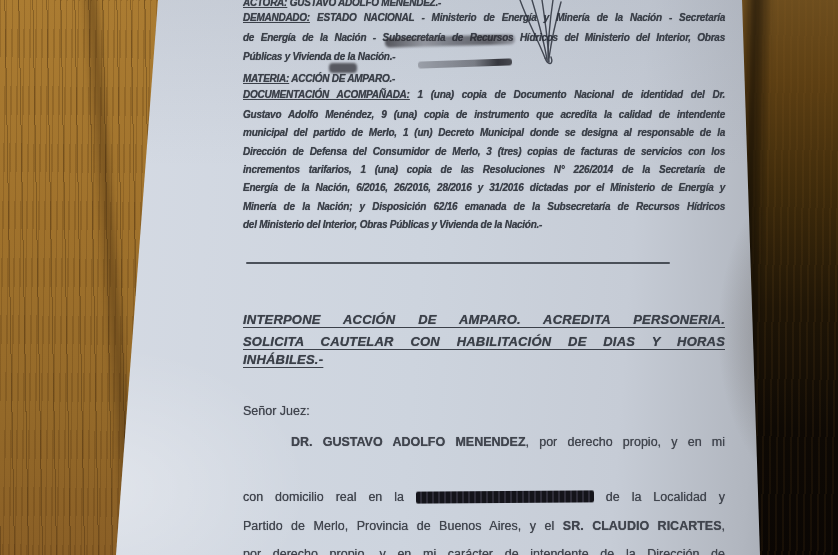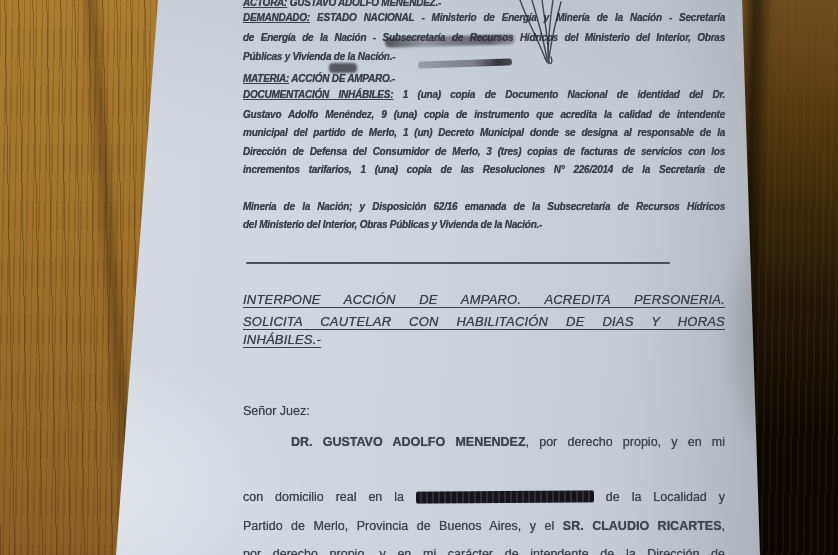--- a/index.html
+++ b/index.html
@@ -48,22 +48,22 @@
   
   .line{position:absolute;left:243px;width:482px;color:#3b4049;
         text-shadow:0 0 0.7px rgba(59,64,73,0.85);}
   .hl{font-size:10px;font-weight:bold;font-style:italic;letter-spacing:-0.25px;
       height:14px;line-height:14px;}
   .j{text-align:justify;text-align-last:justify;}
   .nj{text-align:left;}
   .lbl{text-decoration:underline;}
   .sep{position:absolute;left:246px;top:262px;width:424px;height:2px;
        background:rgba(52,57,66,0.85);border-radius:1px;filter:blur(0.3px);}
-  .tl{font-size:13px;font-weight:normal;font-style:italic;height:16px;line-height:16px;
-      letter-spacing:0.2px;}
+  .tl{font-size:13px;font-weight:bold;font-style:italic;height:16px;line-height:16px;
+      letter-spacing:0.2px;margin-top:20px;}
   .tl span{text-decoration:underline;text-underline-offset:3px;}
   .bl{font-size:12.5px;height:16px;line-height:16px;color:#41454e;margin-top:24px;}
   .em{font-weight:bold;}
   
   .pen{position:absolute;left:498px;top:0;z-index:4;}
   .smudge1{position:absolute;left:385px;top:36px;width:130px;height:10px;z-index:4;
     transform:rotate(-1.5deg);border-radius:5px/4px;filter:blur(1px);
     background:linear-gradient(90deg, rgba(45,44,50,0.75), rgba(70,68,75,0.40) 30%, rgba(50,50,58,0.55) 55%, rgba(45,44,50,0.65) 80%, rgba(60,58,66,0.35));}
   .smudge-de{position:absolute;left:329px;top:63px;width:28px;height:10px;z-index:4;
     background:rgba(38,38,46,0.70);border-radius:4px;filter:blur(0.8px);}
@@ -82,25 +82,26 @@
 <div class="edge-shadow-left"></div>
 <div class="edge-shadow"></div>
 
 <div class="paper">
 
   <div class="line hl nj" style="top:-4px"><span class="lbl">ACTORA:</span><span> GUSTAVO ADOLFO MENENDEZ.-</span></div>
   <div class="line hl j" style="top:11px"><span class="lbl">DEMANDADO:</span><span> ESTADO NACIONAL - Ministerio de Energía y Minería de la Nación - Secretaría</span></div>
   <div class="line hl j" style="top:31px"><span>de Energía de la Nación - Subsecretaría de Recursos Hídricos del Ministerio del Interior, Obras</span></div>
   <div class="line hl nj" style="top:50px"><span>Públicas y Vivienda de la Nación.-</span></div>
   <div class="line hl nj" style="top:72px"><span class="lbl">MATERIA:</span><span> ACCIÓN DE AMPARO.-</span></div>
-  <div class="line hl j" style="top:88px"><span class="lbl">DOCUMENTACIÓN INHÁBILES:</span><span> 1 (una) copia de Documento Nacional de identidad del Dr.</span></div>
+  <div class="line hl j" style="top:88px"><span class="lbl">DOCUMENTACIÓN ACOMPAÑADA:</span><span> 1 (una) copia de Documento Nacional de identidad del Dr.</span></div>
   <div class="line hl j" style="top:108px"><span>Gustavo Adolfo Menéndez, 9 (una) copia de instrumento que acredita la calidad de intendente</span></div>
   <div class="line hl j" style="top:126px"><span>municipal del partido de Merlo, 1 (un) Decreto Municipal donde se designa al responsable de la</span></div>
   <div class="line hl j" style="top:145px"><span>Dirección de Defensa del Consumidor de Merlo, 3 (tres) copias de facturas de servicios con los</span></div>
   <div class="line hl j" style="top:163px"><span>incrementos tarifarios, 1 (una) copia de las Resoluciones N° 226/2014 de la Secretaría de</span></div>
+  <div class="line hl j" style="top:181px"><span>Energía de la Nación, 6/2016, 26/2016, 28/2016 y 31/2016 dictadas por el Ministerio de Energía y</span></div>
   <div class="line hl j" style="top:200px"><span>Minería de la Nación; y Disposición 62/16 emanada de la Subsecretaría de Recursos Hídricos</span></div>
   <div class="line hl nj" style="top:218px"><span>del Ministerio del Interior, Obras Públicas y Vivienda de la Nación.-</span></div>
 
   <div class="sep"></div>
 
   <div class="line tl j" style="top:292px"><span>INTERPONE ACCIÓN DE AMPARO. ACREDITA PERSONERIA.</span></div>
   <div class="line tl j" style="top:314px"><span>SOLICITA CAUTELAR CON HABILITACIÓN DE DIAS Y HORAS</span></div>
   <div class="line tl nj" style="top:332px"><span>INHÁBILES.-</span></div>
 
   <div class="line bl nj" style="top:379px">Señor Juez:</div>

